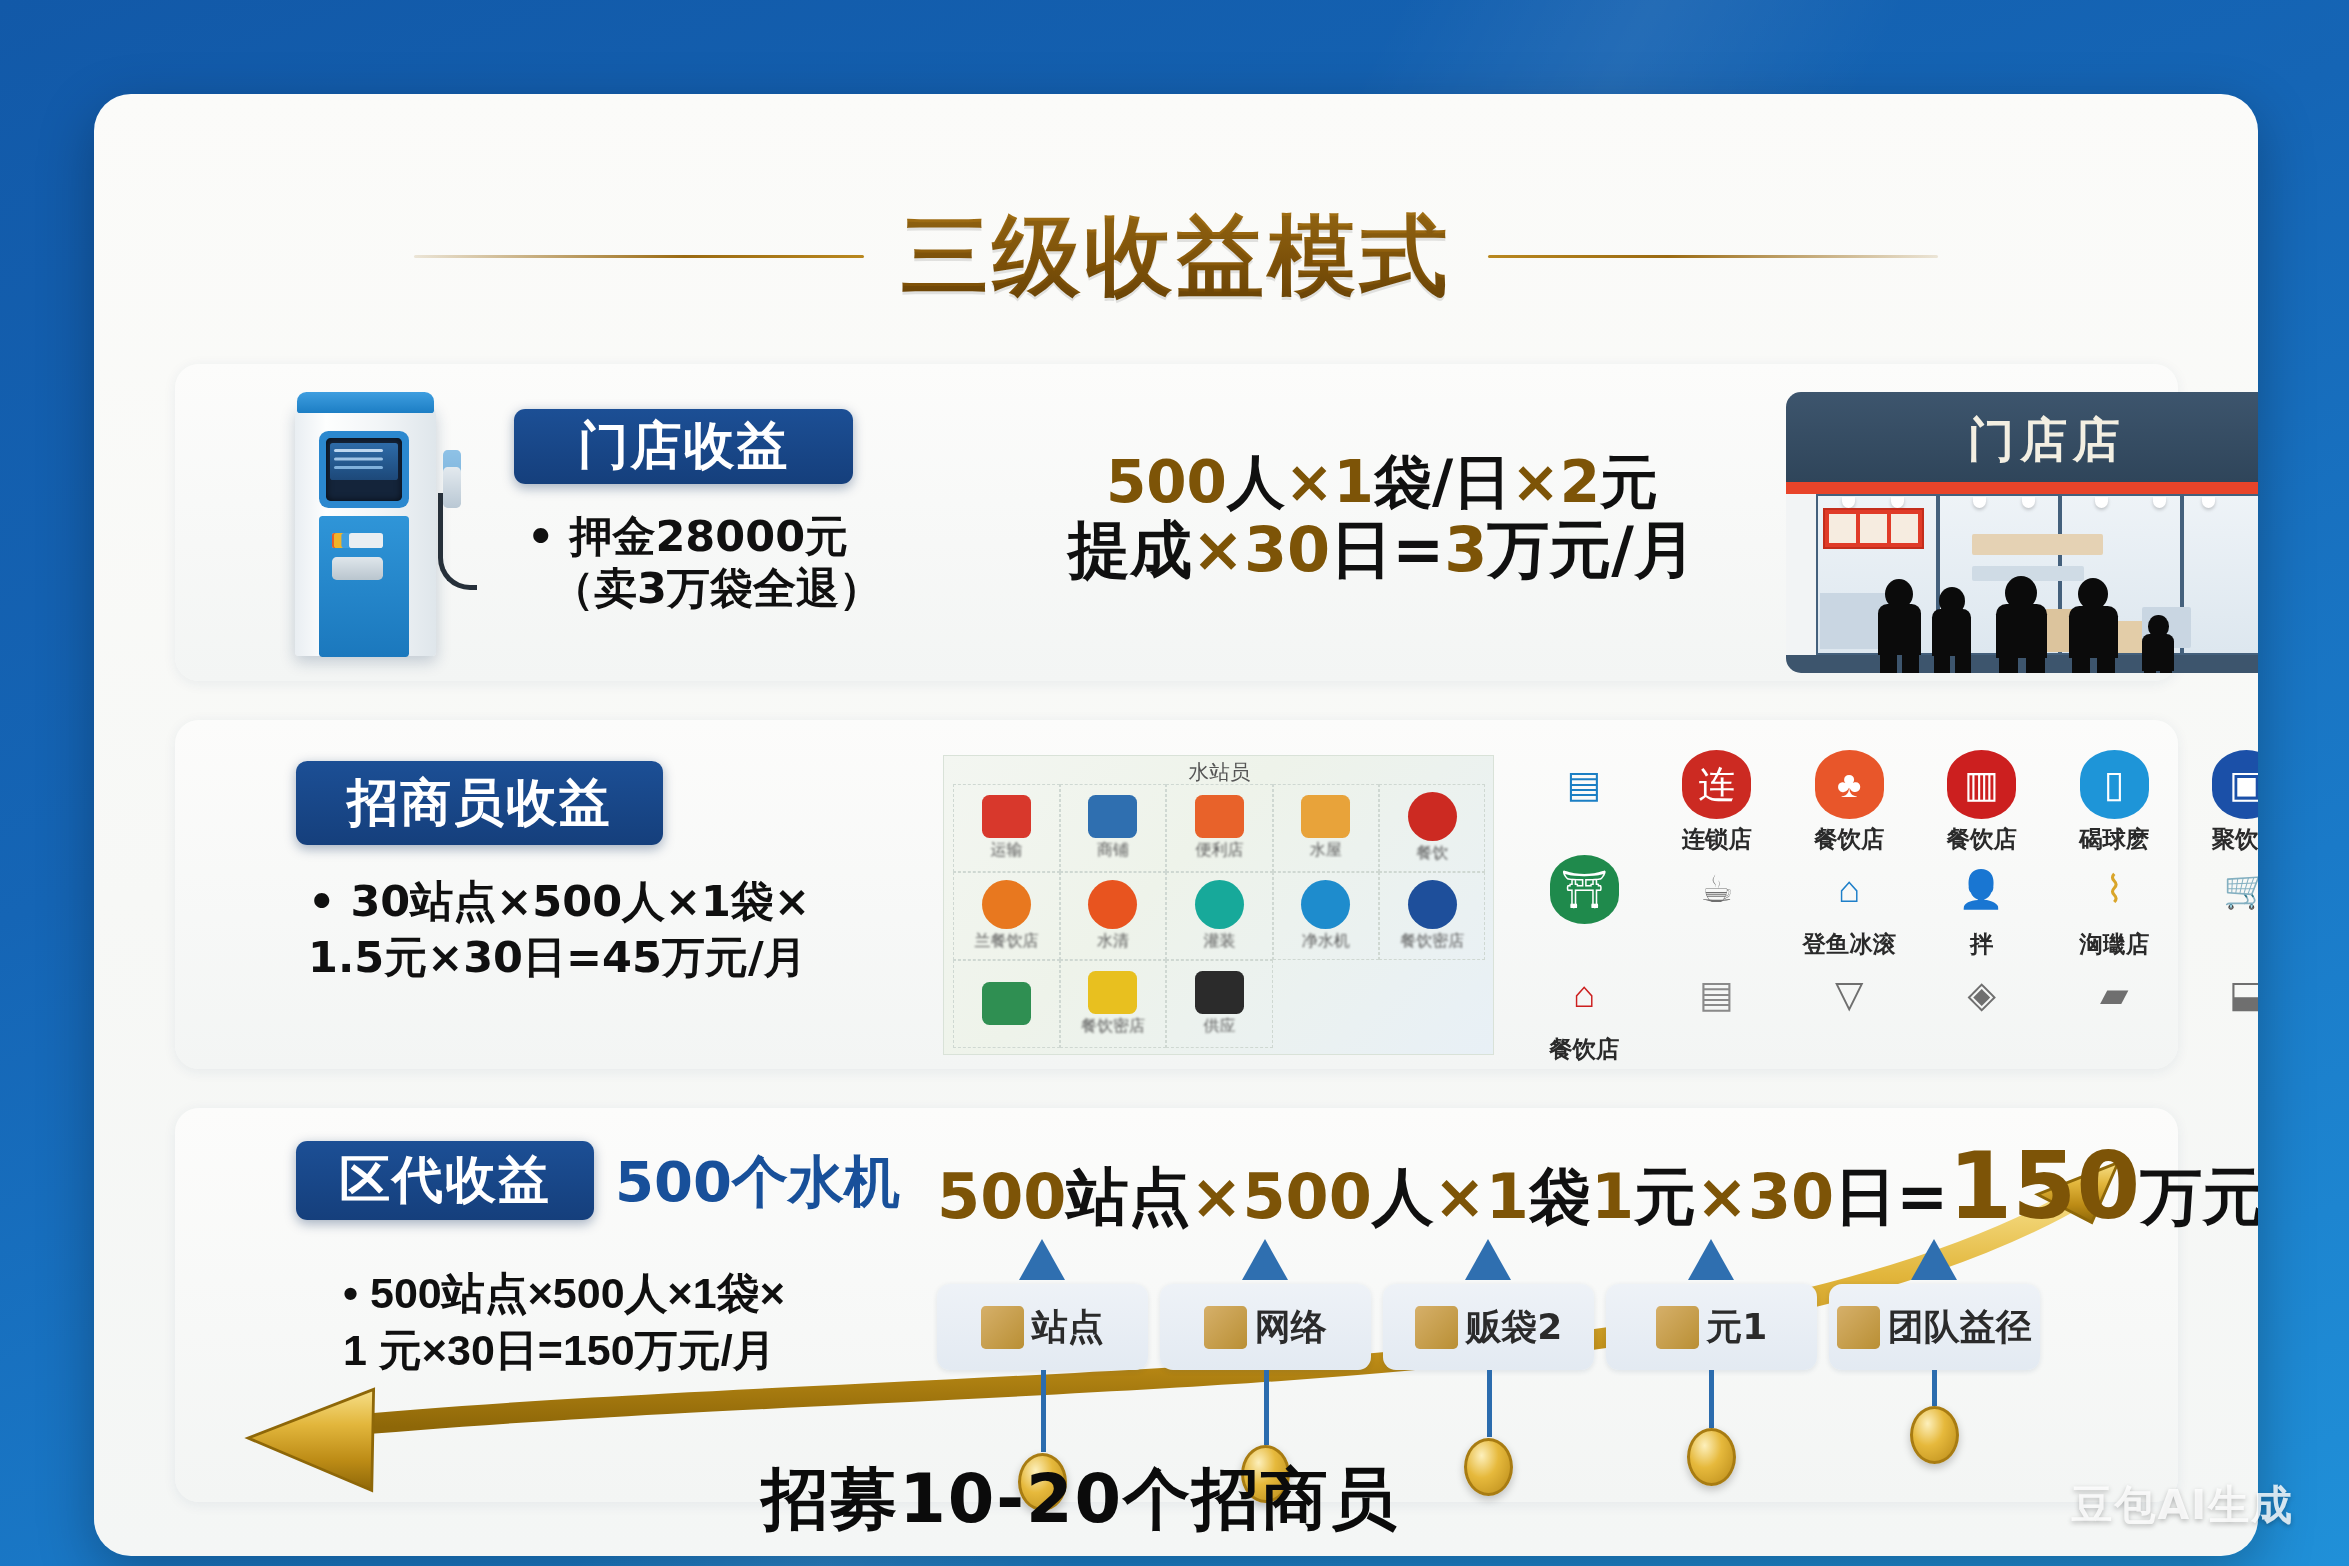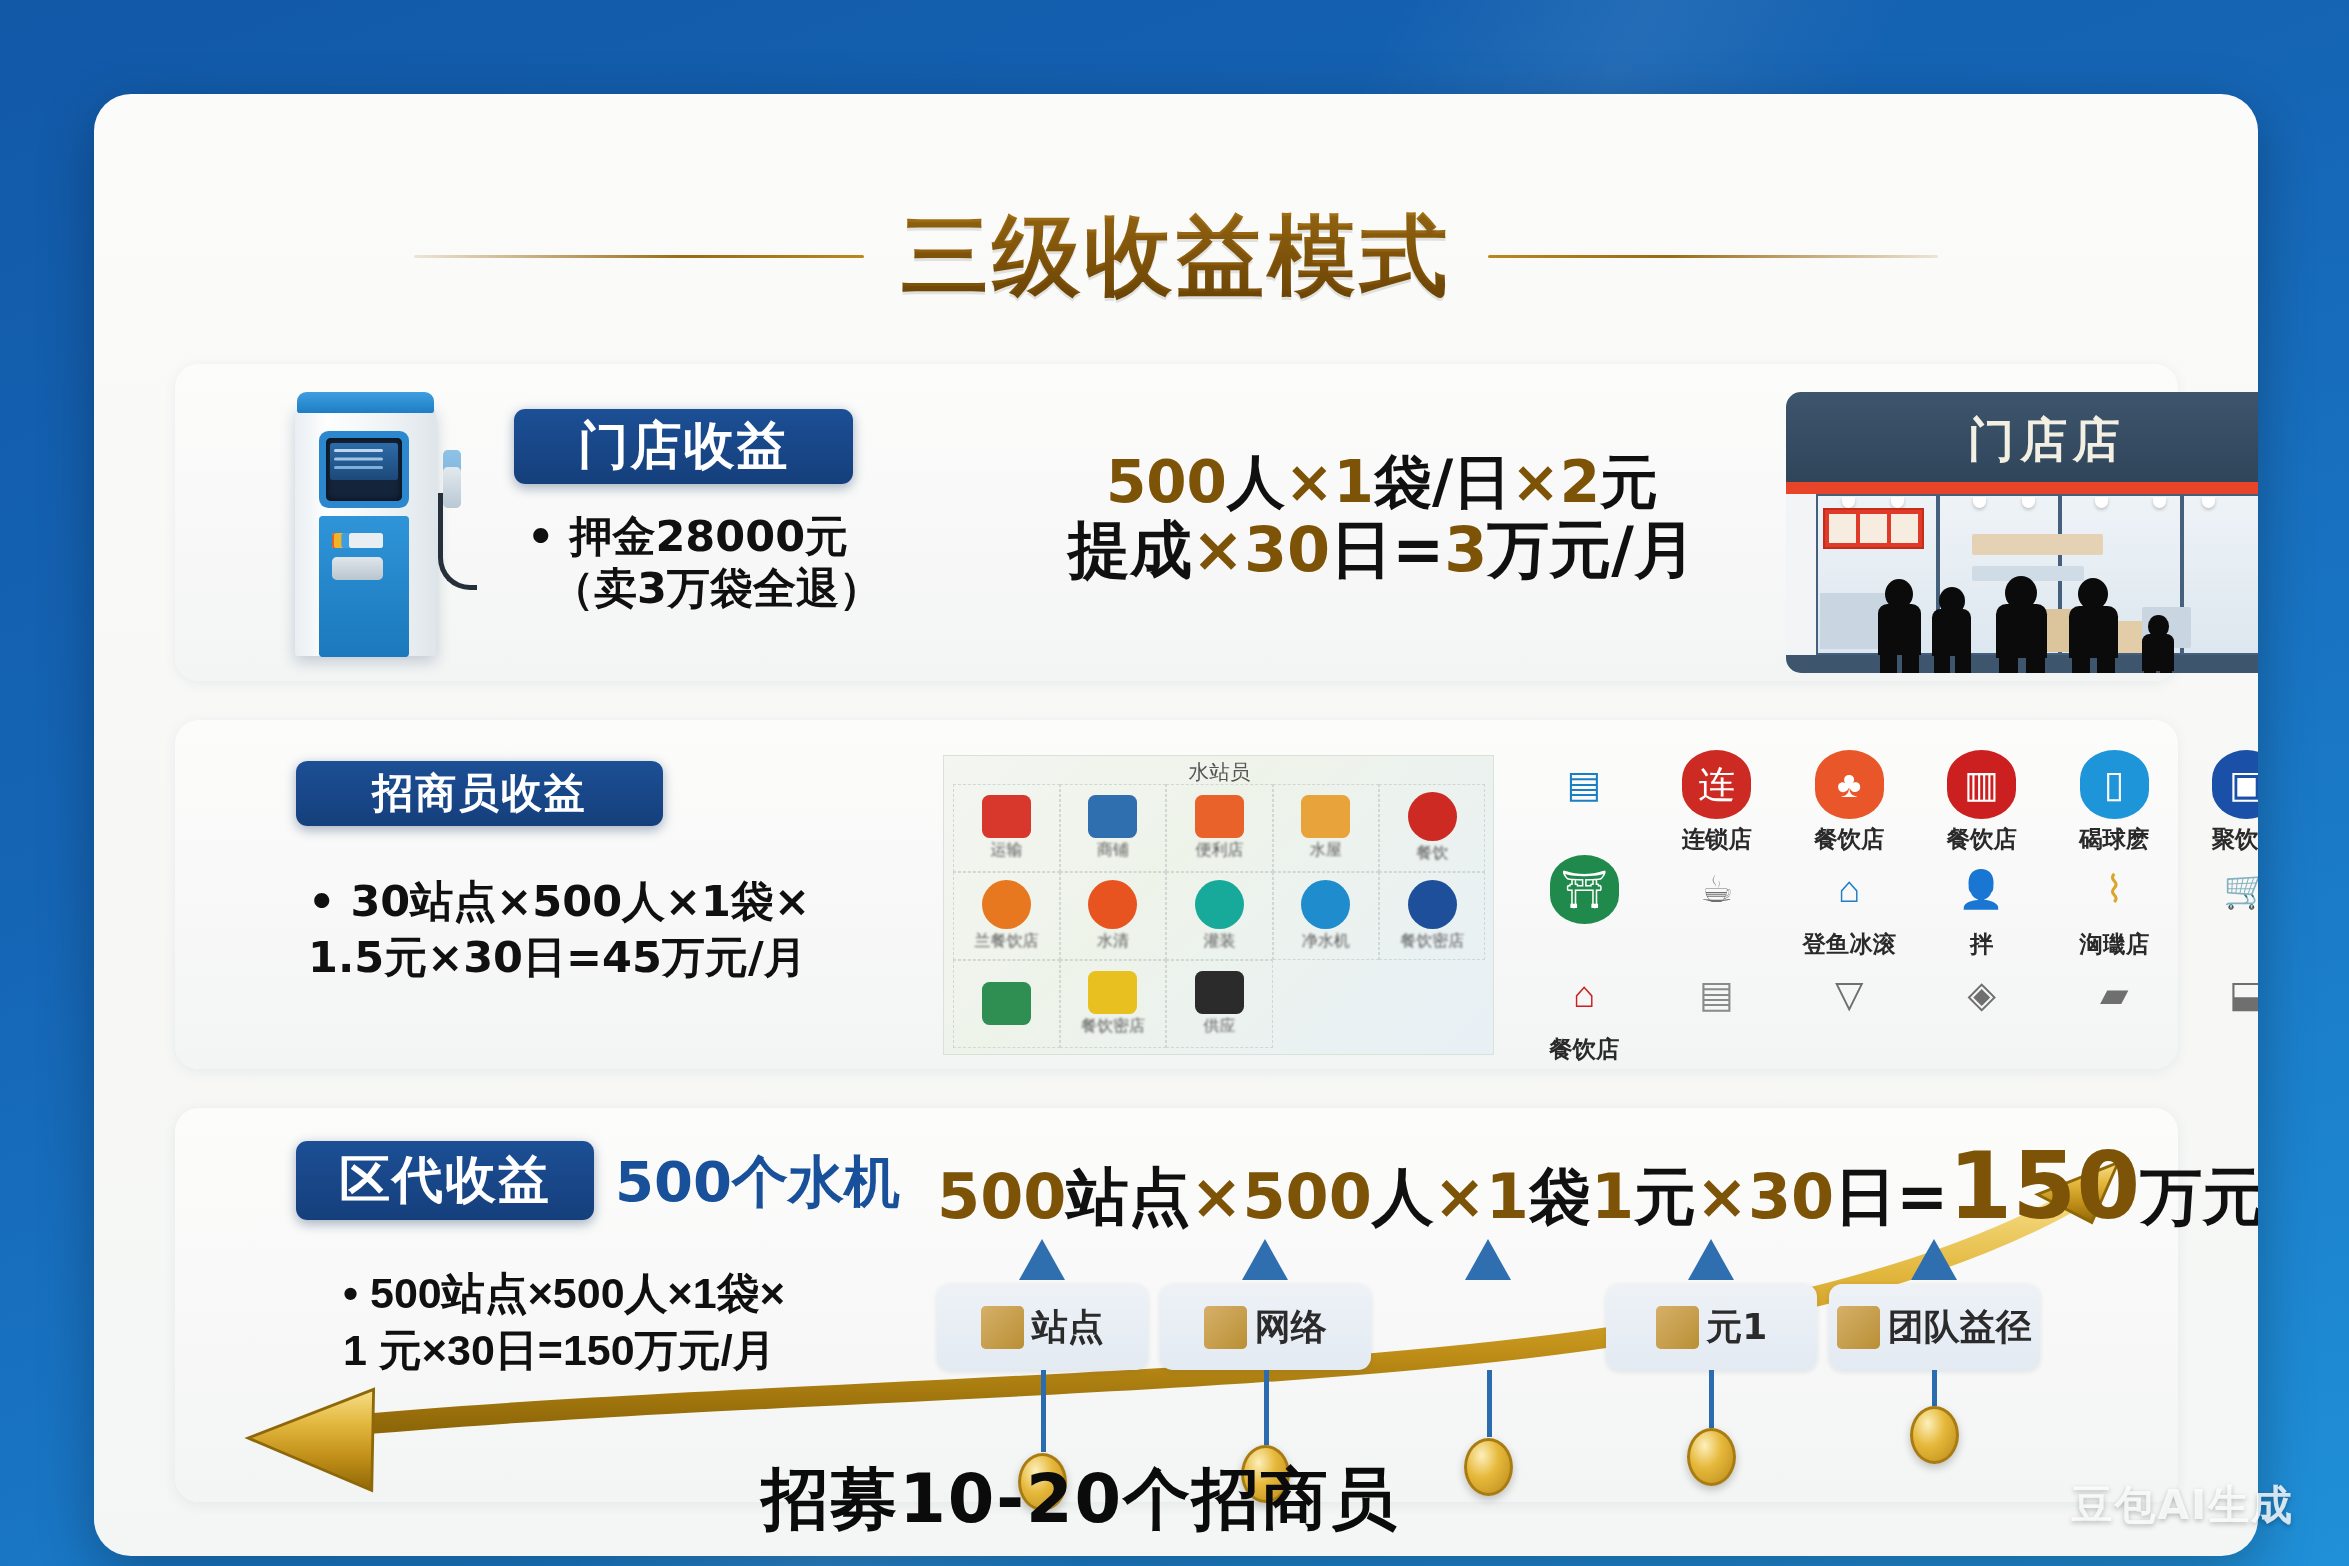--- a/index.html
+++ b/index.html
@@ -117,21 +117,21 @@
   .st-poster{position:absolute;left:37px;top:116px;width:101px;height:41px;
     background:#e03b28;border:2.8px solid #c42d1c;box-sizing:border-box;
     display:flex;gap:3.7px;padding:3.7px;}
   .st-poster i{flex:1;background:#f6ece0;}
   .st-counter{position:absolute;left:34px;top:201px;width:90px;height:56px;background:#c9d6e2;}
   .st-base{position:absolute;left:0;top:263px;width:521px;height:18px;background:#3d556d;}
   .person{position:absolute;background:#0b0b0b;}
   .p-head{position:absolute;background:#0b0b0b;border-radius:50%;}
 
   
-  .r2-badge{position:absolute;left:202px;top:667px;width:367px;height:65px;font-size:41px;}
+  .r2-badge{position:absolute;left:202px;top:667px;width:367px;height:84px;font-size:51px;}
   .r2-bullet{position:absolute;left:214px;top:780px;width:600px;
     font-size:43px;font-weight:700;color:#101010;line-height:1.3;
     font-family:"DejaVu Sans","Liberation Sans",sans-serif;}
 
   .mapbox{position:absolute;left:849px;top:661px;width:551px;height:300px;
     background:linear-gradient(135deg,#f3f6f1 0%,#eef3ea 40%,#e8f0f6 100%);
     border:1.9px solid #d9e2d8;box-sizing:border-box;overflow:hidden;}
   .map-cap{position:absolute;left:0;top:1.9px;width:551px;text-align:center;
     font-size:20.6px;color:#555;font-family:"DejaVu Sans",sans-serif;filter:blur(0.4px);}
   .map-grid{position:absolute;left:9.4px;top:28px;width:532px;height:264px;
@@ -455,20 +455,24 @@
       <div class="caret" style="left: 82px;"></div>
       <div class="stem" style="left: 104px; top: 86px; height: 82px;"></div>
       <div class="node" style="left: 81px; top: 169px; position: absolute;"></div>
       <div class="chip" style="left: 223px; width: 211px;">
         <div class="cico" style="background: linear-gradient(135deg, rgb(214, 176, 106), rgb(185, 143, 52));"></div>
         <div class="clbl">网络</div>
       </div>
       <div class="caret" style="left: 305px;"></div>
       <div class="stem" style="left: 327px; top: 86px; height: 75px;"></div>
       <div class="node" style="left: 304px; top: 161px; position: absolute;"></div>
+      <div class="chip" style="left: 446px; width: 211px;">
+        <div class="cico" style="background: linear-gradient(135deg, rgb(214, 176, 106), rgb(185, 143, 52));"></div>
+        <div class="clbl">贩袋2</div>
+      </div>
       <div class="caret" style="left: 528px;"></div>
       <div class="stem" style="left: 550px; top: 86px; height: 67px;"></div>
       <div class="node" style="left: 527px; top: 154px; position: absolute;"></div>
       <div class="chip" style="left: 669px; width: 211px;">
         <div class="cico" style="background: linear-gradient(135deg, rgb(214, 176, 106), rgb(185, 143, 52));"></div>
         <div class="clbl">元1</div>
       </div>
       <div class="caret" style="left: 751px;"></div>
       <div class="stem" style="left: 772px; top: 86px; height: 58px;"></div>
       <div class="node" style="left: 750px; top: 144px; position: absolute;"></div>

